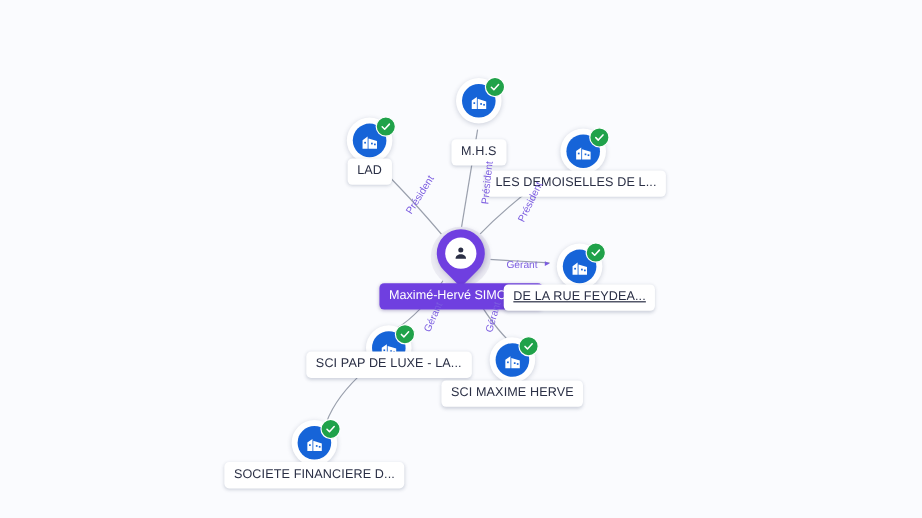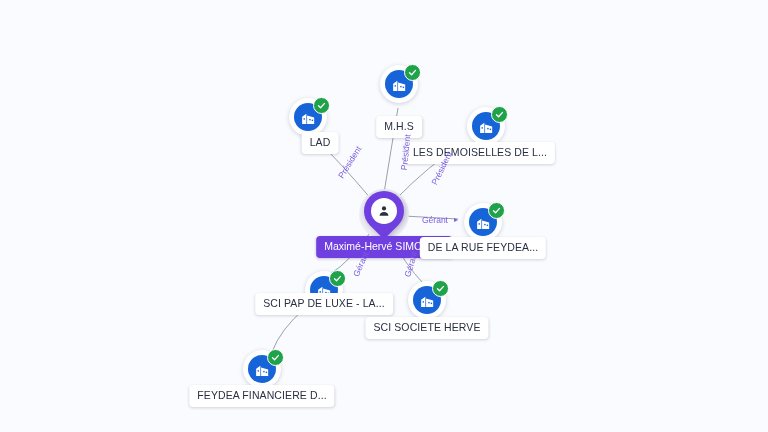--- a/index.html
+++ b/index.html
@@ -220,21 +220,21 @@
           <rect x="16.5" y="15" width="2" height="2" fill="#1664d8"></rect>
         </svg>
       </div>
       <div class="verified-badge">
         <svg width="9" height="9" viewBox="0 0 24 24" fill="none" stroke="#ffffff" stroke-width="3.4" stroke-linecap="round" stroke-linejoin="round">
           <polyline points="4,12.5 9.5,18 20,6.5"></polyline>
         </svg>
       </div>
     </div>
   </div>
-  <div class="node-label" style="left:320px; top:132px;">LAD</div>
+  <div class="node-label" style="left:308px; top:132px;">LAD</div>
 
   <div class="node" style="left:486px; top:126px;">
     <div class="node-puck">
       <div class="node-disc">
         <svg width="17" height="17" viewBox="0 0 24 24" fill="#ffffff">
           <path d="M3 21V11l6-4.2V21z"></path>
           <path d="M10 21V9l10 3v9z"></path>
           <rect x="5" y="13" width="2" height="2" fill="#1664d8"></rect>
           <rect x="13" y="14" width="2" height="2" fill="#1664d8"></rect>
           <rect x="16.5" y="15" width="2" height="2" fill="#1664d8"></rect>
@@ -260,21 +260,21 @@
           <rect x="16.5" y="15" width="2" height="2" fill="#1664d8"></rect>
         </svg>
       </div>
       <div class="verified-badge">
         <svg width="9" height="9" viewBox="0 0 24 24" fill="none" stroke="#ffffff" stroke-width="3.4" stroke-linecap="round" stroke-linejoin="round">
           <polyline points="4,12.5 9.5,18 20,6.5"></polyline>
         </svg>
       </div>
     </div>
   </div>
-  <div class="node-label" style="left:483px; top:237px;">DE LA RUE FEYDEA...</div>
+  <div class="node-label" style="left:483px; top:237px;text-decoration:underline;">DE LA RUE FEYDEA...</div>
 
   <div class="node" style="left:324px; top:290px;">
     <div class="node-puck">
       <div class="node-disc">
         <svg width="17" height="17" viewBox="0 0 24 24" fill="#ffffff">
           <path d="M3 21V11l6-4.2V21z"></path>
           <path d="M10 21V9l10 3v9z"></path>
           <rect x="5" y="13" width="2" height="2" fill="#1664d8"></rect>
           <rect x="13" y="14" width="2" height="2" fill="#1664d8"></rect>
           <rect x="16.5" y="15" width="2" height="2" fill="#1664d8"></rect>
@@ -300,41 +300,41 @@
           <rect x="16.5" y="15" width="2" height="2" fill="#1664d8"></rect>
         </svg>
       </div>
       <div class="verified-badge">
         <svg width="9" height="9" viewBox="0 0 24 24" fill="none" stroke="#ffffff" stroke-width="3.4" stroke-linecap="round" stroke-linejoin="round">
           <polyline points="4,12.5 9.5,18 20,6.5"></polyline>
         </svg>
       </div>
     </div>
   </div>
-  <div class="node-label" style="left:427px; top:317px;">SCI SOCIETE HERVE</div>
+  <div class="node-label" style="left:427px; top:317px;">SCI MAXIME HERVE</div>
 
   <div class="node" style="left:262px; top:369px;">
     <div class="node-puck">
       <div class="node-disc">
         <svg width="17" height="17" viewBox="0 0 24 24" fill="#ffffff">
           <path d="M3 21V11l6-4.2V21z"></path>
           <path d="M10 21V9l10 3v9z"></path>
           <rect x="5" y="13" width="2" height="2" fill="#1664d8"></rect>
           <rect x="13" y="14" width="2" height="2" fill="#1664d8"></rect>
           <rect x="16.5" y="15" width="2" height="2" fill="#1664d8"></rect>
         </svg>
       </div>
       <div class="verified-badge">
         <svg width="9" height="9" viewBox="0 0 24 24" fill="none" stroke="#ffffff" stroke-width="3.4" stroke-linecap="round" stroke-linejoin="round">
           <polyline points="4,12.5 9.5,18 20,6.5"></polyline>
         </svg>
       </div>
     </div>
   </div>
-  <div class="node-label" style="left:262px; top:385px;">FEYDEA FINANCIERE D...</div>
+  <div class="node-label" style="left:262px; top:385px;">SOCIETE FINANCIERE D...</div>
 
   <div class="edge-label" style="left:332px; top:158px; transform:rotate(-58deg);">Président</div>
 
   <div class="edge-label" style="left:388px; top:148px; transform:rotate(-84deg);">Président</div>
 
   <div class="edge-label" style="left:424px; top:164px; transform:rotate(-64deg);">Président</div>
 
   <div class="edge-label" style="left:422px; top:216px;">Gérant</div>
   <div class="edge-arrow" style="left:454px; top:216px;">▸</div>
 

